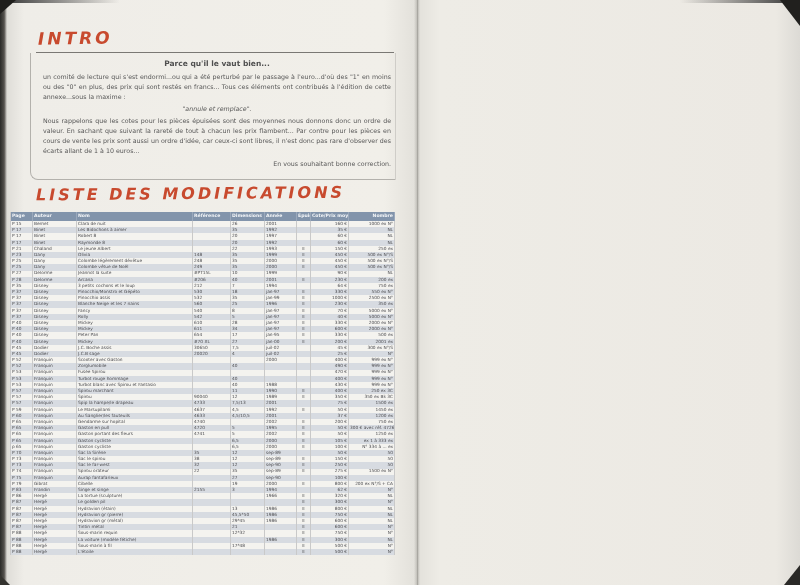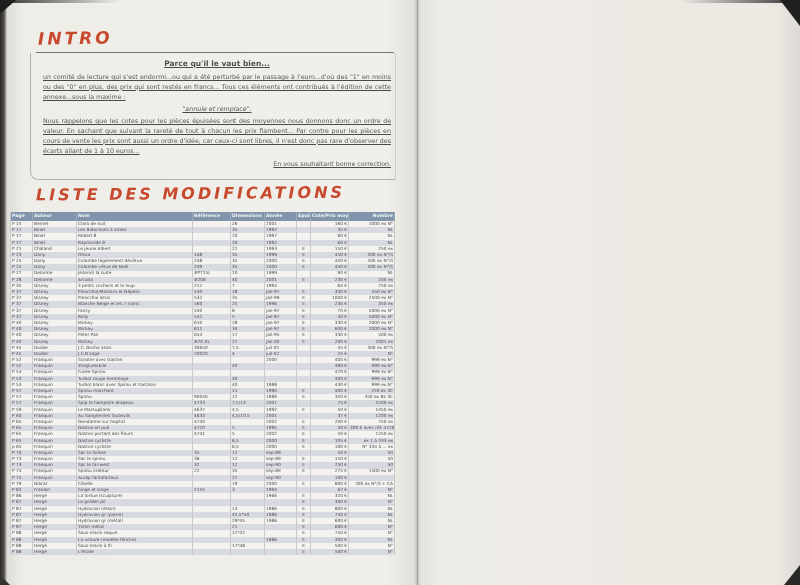--- a/index.html
+++ b/index.html
@@ -34,21 +34,20 @@
     font-weight:bold; font-style:italic;
     color:#c84a2e; letter-spacing:3px;
   }
   .intro-heading { position:absolute; left:28px; top:28px; font-size:17px; transform:rotate(-1deg); }
   .intro-rule { position:absolute; left:26px; top:52px; width:358px; height:1px; background:#7a7874; }
   .intro-box {
     position:absolute; left:20px; top:53px; width:366px; height:127px;
     border-left:1px solid #b3b1ac; border-bottom:1px solid #b3b1ac; border-right:1px solid #cfcdc8;
     border-bottom-left-radius:8px;
     padding:4px 4px 0 12px;
-    text-decoration:underline;
   }
   .intro-title { text-align:center; font-weight:bold; font-size:7.5px; color:#4f4f4f; margin:2px 0 4px 0; }
   .intro-p { font-size:6.3px; line-height:1.55; text-align:justify; color:#575757; }
   .intro-quote { text-align:center; font-style:italic; font-size:6.3px; margin:4px 0; color:#575757; }
   .intro-signoff { text-align:right; font-size:6.3px; margin-top:5px; color:#575757; }
   .list-heading { position:absolute; left:26px; top:184px; font-size:16px; transform:rotate(-0.5deg); }
 
   
   table { border-collapse:collapse; table-layout:fixed; width:100%; }
   td, th {

